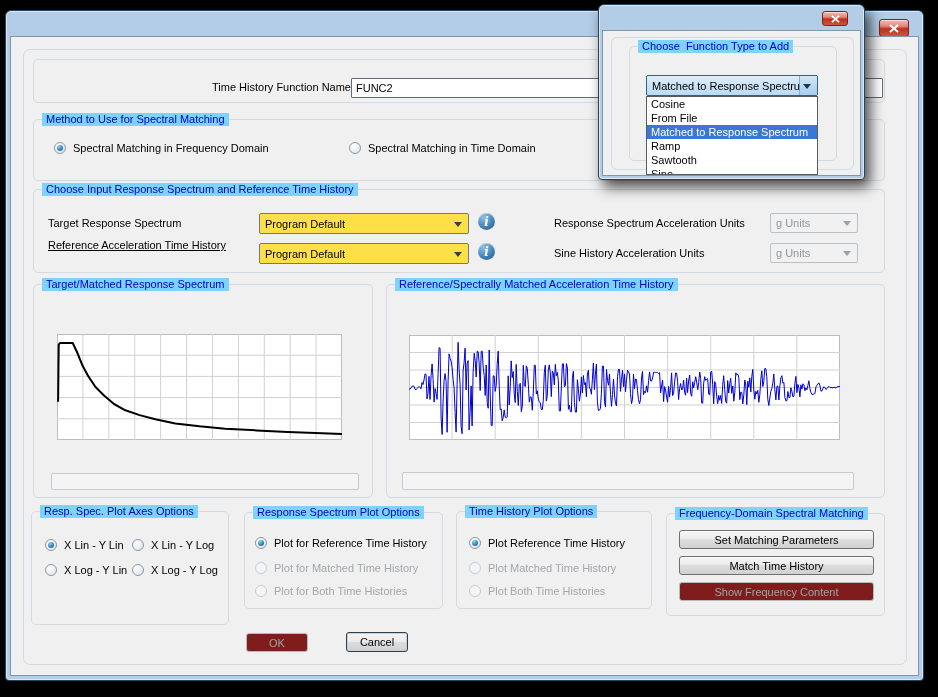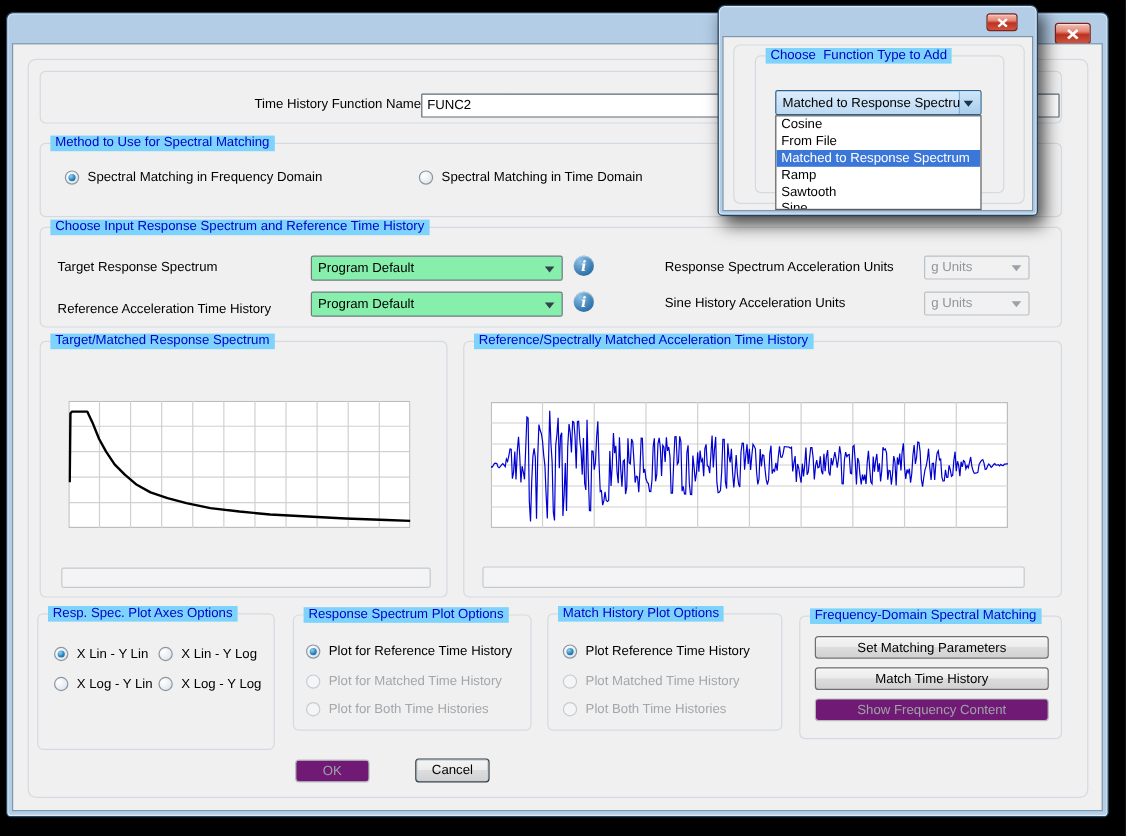--- a/index.html
+++ b/index.html
@@ -24,21 +24,21 @@
   
   .gb{position:absolute;border:1px solid #d4dae1;border-radius:5px;}
   .gb-title{position:absolute;top:-7px;left:8px;padding:0 4px;background:#7dd3fc;
        color:#0000c8;font-size:11px;white-space:pre;line-height:13px;}
 
   .lbl{position:absolute;color:#000;font-size:11px;white-space:nowrap;}
 
   
   .text-input{position:absolute;border:1px solid #5e6b78;background:#fff;font-family:"Liberation Sans",sans-serif;
        font-size:11px;padding:0 4px;color:#000;border-radius:1px;}
-  .combo{position:absolute;background:#86efac;border:1px solid #707a85;border-radius:2px;
+  .combo{position:absolute;background:#fde047;border:1px solid #707a85;border-radius:2px;
        display:flex;align-items:center;padding:0 20px 0 5px;font-size:11px;white-space:nowrap;overflow:hidden;}
   .combo .arr{position:absolute;right:6px;top:50%;margin-top:-2px;width:0;height:0;
        border-left:4px solid transparent;border-right:4px solid transparent;border-top:5px solid #36404a;}
   .combo.disabled{background:#f1f1f1;border-color:#bac0c7;color:#8f969c;}
   .combo.disabled .arr{border-top-color:#9aa1a8;}
   .combo.open{background:linear-gradient(180deg,#dcedfc,#bcd9f2);border-color:#2c628b;}
   .combo.open .arrzone{position:absolute;right:0;top:0;bottom:0;width:18px;border-left:1px solid #7fb0d8;
        background:linear-gradient(180deg,#cfe6f9,#a9cdeb);}
   .combo.open .arr{border-top-color:#17374f;z-index:1;}
 
@@ -48,21 +48,21 @@
   .radio.checked::after{content:"";position:absolute;left:2px;top:2px;right:2px;bottom:2px;border-radius:50%;
        background:radial-gradient(circle at 35% 30%,#8ed4f4,#2f83c0 55%,#0d538b);}
   .radio.disabled{border-color:#c6ccd2;background:#f3f5f6;}
   .olabel{margin-left:7px;font-size:11px;color:#000;white-space:nowrap;}
   .opt.disabled .olabel{color:#a2a7ac;}
 
   .btn{position:absolute;display:flex;align-items:center;justify-content:center;font-size:11px;color:#000;
        border:1px solid #6e6e6e;border-radius:3px;
        background:linear-gradient(180deg,#f4f4f4,#ececec 48%,#dddddd 50%,#d1d1d1);
        box-shadow:inset 0 1px 0 rgba(255,255,255,.85);cursor:default;}
-  .btn.disabled{background:#701a75;border-color:#b6babd;color:#9ea3a7;box-shadow:none;}
+  .btn.disabled{background:#7f1d1d;border-color:#b6babd;color:#9ea3a7;box-shadow:none;}
   .btn.default{border-color:#3c3c3c;box-shadow:inset 0 0 0 1px #bcd4e6;}
 
   .plot-frame{position:absolute;}
   .readout{position:absolute;background:#f4f4f4;border:1px solid #c3cad1;border-radius:2px;}
 
   
   .ddlist{position:absolute;background:#fff;border:1px solid #5a5a5a;overflow:hidden;z-index:5;}
   .dditem{height:14px;line-height:14px;padding-left:4px;font-size:11px;color:#000;white-space:nowrap;}
   .dditem.selected{background:#3b76d9;color:#fff;}
 
@@ -112,21 +112,21 @@
       <div class="combo" style="left:248px;top:176px;width:210px;height:21px;">
         <span>Program Default</span>
           <span class="arr"></span>
       </div>
       <div class="info-icon" style="left:467px;top:176px;">i</div>
       <div class="lbl" style="left:543px;top:180px;">Response Spectrum Acceleration Units</div>
       <div class="combo disabled" style="left:759px;top:176px;width:88px;height:20px;">
         <span>g Units</span>
           <span class="arr"></span>
       </div>
-      <div class="lbl" style="left:37px;top:215px;">Reference Acceleration Time History</div>
+      <div class="lbl" style="left:37px;top:202px;text-decoration:underline;">Reference Acceleration Time History</div>
       <div class="combo" style="left:248px;top:206px;width:210px;height:21px;">
         <span>Program Default</span>
           <span class="arr"></span>
       </div>
       <div class="info-icon" style="left:467px;top:206px;">i</div>
       <div class="lbl" style="left:543px;top:210px;">Sine History Acceleration Units</div>
       <div class="combo disabled" style="left:759px;top:206px;width:88px;height:20px;">
         <span>g Units</span>
           <span class="arr"></span>
       </div>
@@ -207,21 +207,21 @@
           <span class="radio disabled"></span>
           <span class="olabel">Plot for Matched Time History</span>
         </div>
         <div class="opt disabled" style="left:10px;top:72px;">
           <span class="radio disabled"></span>
           <span class="olabel">Plot for Both Time Histories</span>
         </div>
       </div>
 
       <div class="gb" style="left:445px;top:474px;width:196px;height:98px;">
-        <span class="gb-title">Match History Plot Options</span>
+        <span class="gb-title">Time History Plot Options</span>
         <div class="opt" style="left:12px;top:25px;">
           <span class="radio checked"></span>
           <span class="olabel">Plot Reference Time History</span>
         </div>
         <div class="opt disabled" style="left:12px;top:50px;">
           <span class="radio disabled"></span>
           <span class="olabel">Plot Matched Time History</span>
         </div>
         <div class="opt disabled" style="left:12px;top:73px;">
           <span class="radio disabled"></span>

